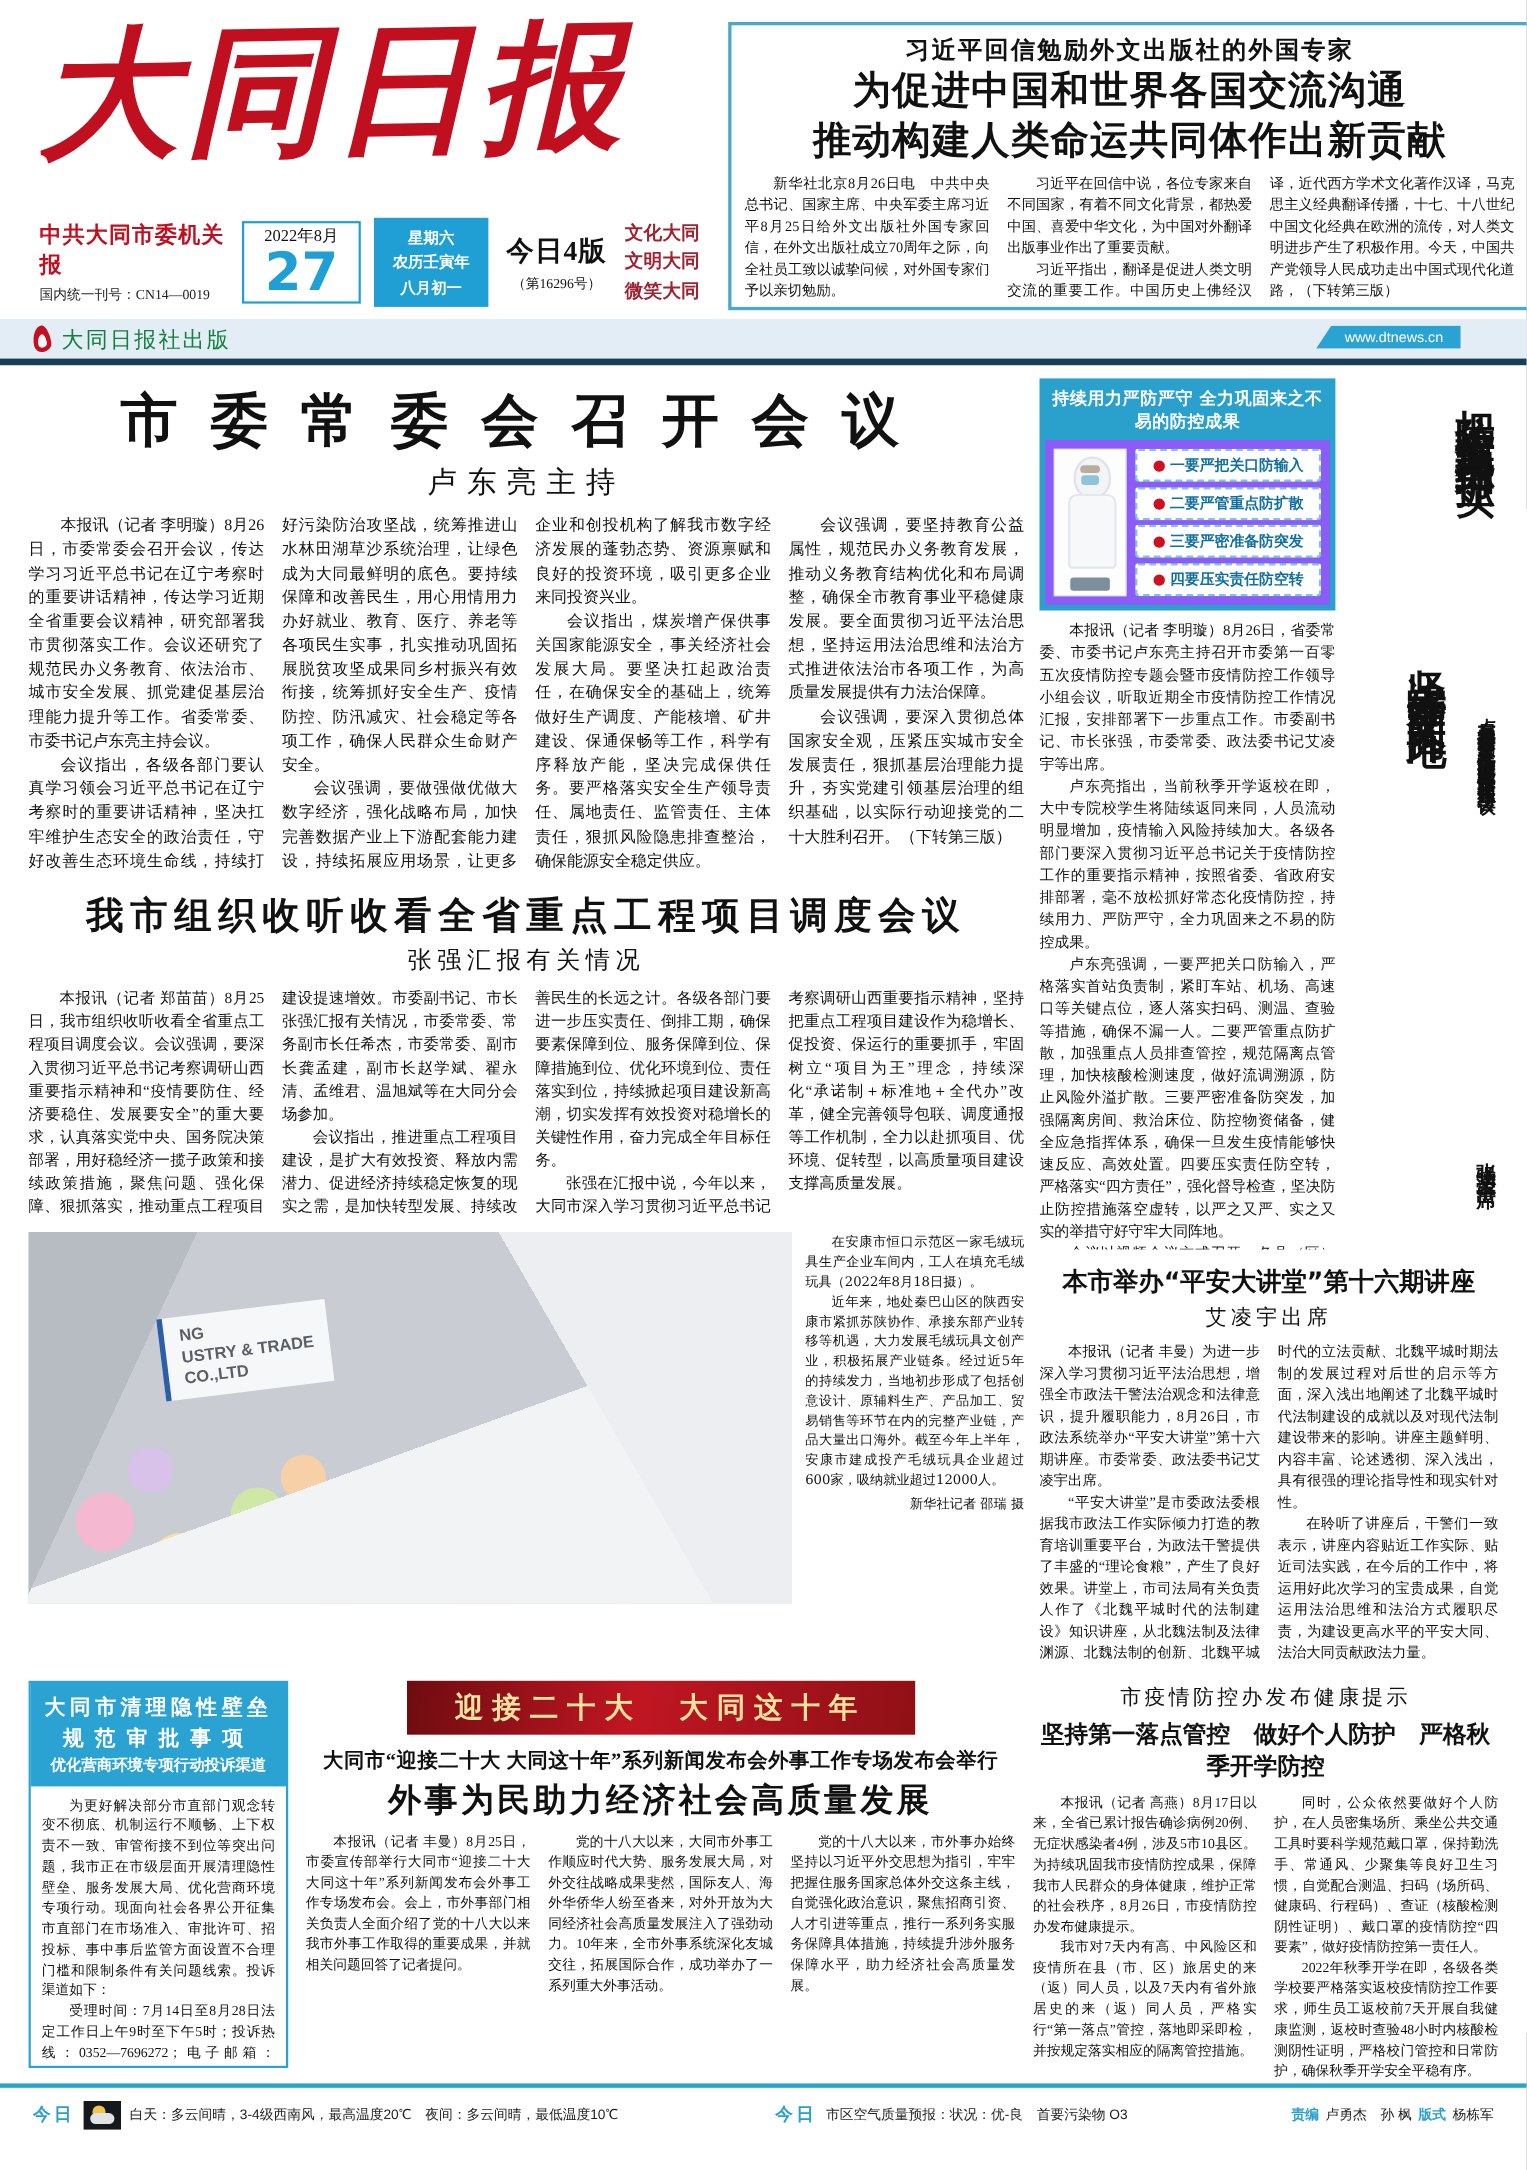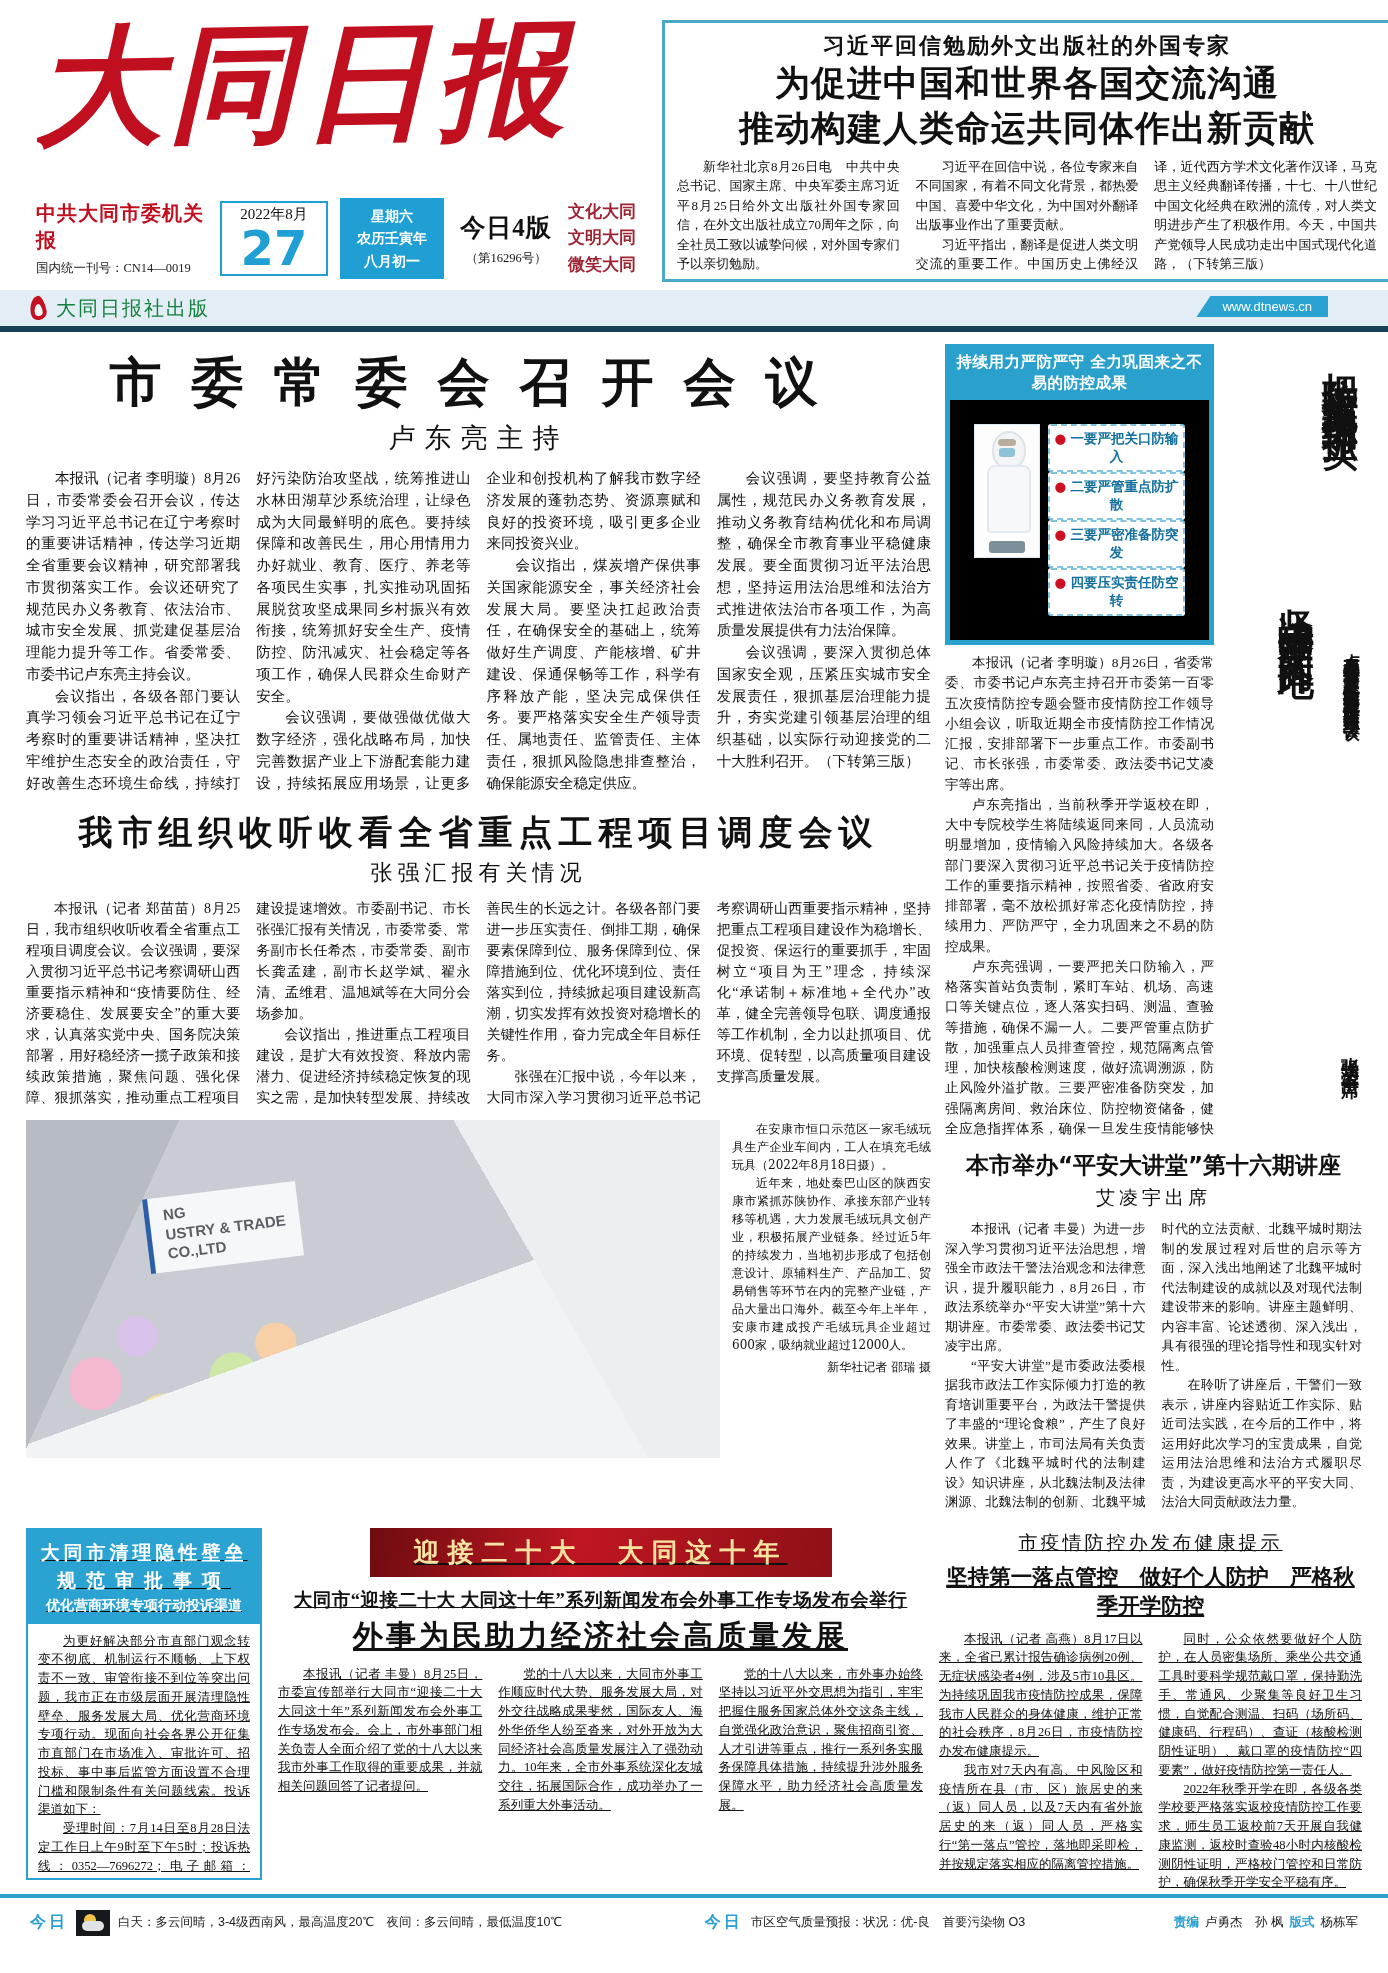--- a/index.html
+++ b/index.html
@@ -79,21 +79,21 @@
       line-height:1.3;border-left:5px solid #2d5fa8;}
   .caption{flex:1;font-size:12px;line-height:1.5;text-align:justify;font-family:"DejaVu Serif",serif;overflow:hidden;}
   .caption p{margin:0;text-indent:2em;}
   .caption .credit{text-indent:0;text-align:right;margin-top:4px;}
   
   .r-top{display:flex;height:792px;}
   .r-left{flex:1;min-width:0;display:flex;flex-direction:column;}
   .epi-box{background:#2aa0cc;padding:5px;flex:0 0 auto;}
   .epi-title{color:#fff;font-family:"DejaVu Sans",sans-serif;font-weight:bold;font-size:15.5px;
       text-align:center;padding:3px 0 6px;letter-spacing:0.5px;}
-  .epi-body{background:#000000;display:flex;gap:8px;padding:24px;}
+  .epi-body{background:#8b5cf6;display:flex;gap:8px;padding:8px;}
   .ppe{flex:0 0 64px;height:132px;background:#fdfdfd;position:relative;border:1px solid #dfe8ee;}
   .ppe .hood{position:absolute;left:17px;top:6px;width:30px;height:34px;border-radius:50% 50% 45% 45%;
       background:#f2f4f6;border:2px solid #dde3e8;}
   .ppe .goggle{position:absolute;left:23px;top:14px;width:18px;height:7px;border-radius:4px;background:#b9ad9c;}
   .ppe .mask{position:absolute;left:24px;top:23px;width:16px;height:9px;border-radius:3px;background:#8fc3d8;}
   .ppe .suit{position:absolute;left:12px;top:40px;width:40px;height:64px;background:#f6f8fa;
       border:2px solid #e2e8ee;border-radius:8px 8px 4px 4px;}
   .ppe .boots{position:absolute;left:14px;bottom:4px;width:36px;height:12px;background:#7e8f9c;border-radius:3px;}
   .pills{flex:1;display:flex;flex-direction:column;justify-content:space-between;}
   .pill{background:#fff;border:2px dashed #7fc4e0;border-radius:3px;padding:4px 2px;text-align:center;
@@ -105,21 +105,21 @@
   .v-big{font-weight:bold;font-size:36px;line-height:1.22;letter-spacing:6px;}
   .v-big .l2{padding-top:236px;display:block;}
   .v-big span{display:block;}
   .v-kicker{font-weight:bold;font-size:16.5px;line-height:1.3;letter-spacing:2px;margin-left:6px;}
   .v-att{font-weight:bold;font-size:18px;letter-spacing:4px;padding-top:330px;margin-left:6px;}
   .a4{margin-top:14px;}
   .a4-head{font-family:"DejaVu Sans",sans-serif;font-weight:bold;font-size:23px;text-align:center;margin:6px 0 4px;}
   .a4-sub{font-size:19px;text-align:center;letter-spacing:4px;margin-bottom:8px;font-family:Liberation Mono, monospace;}
   .a4-body{column-count:2;font-size:13px;line-height:1.5;max-height:330px;overflow:hidden;}
   
-  .bottom{display:flex;gap:16px;margin:16px 26px 0;height:352px;text-decoration:underline;}
+  .bottom{display:flex;gap:16px;margin:16px 26px 0;height:352px;}
   .cbox{flex:0 0 232px;border:2px solid #2ba3d2;overflow:hidden;}
   .cbox-head{background:#2ba3d2;color:#fff;text-align:center;font-family:"DejaVu Sans",sans-serif;
       font-weight:bold;padding:8px 4px;}
   .cbox-head .t1{font-size:19px;letter-spacing:4px;line-height:1.5;}
   .cbox-head .t2{font-size:19px;letter-spacing:10px;line-height:1.5;}
   .cbox-head .t3{font-size:14px;letter-spacing:0;line-height:1.5;}
   .cbox-body{padding:8px 10px;font-size:12.5px;line-height:1.5;text-align:justify;}
   .cbox-body p{margin:0;text-indent:2em;}
   .mid-art{flex:0 0 645px;}
   .banner{width:430px;margin:0 auto;background:linear-gradient(100deg,#6e0c10,#c01622 45%,#8f1016);

